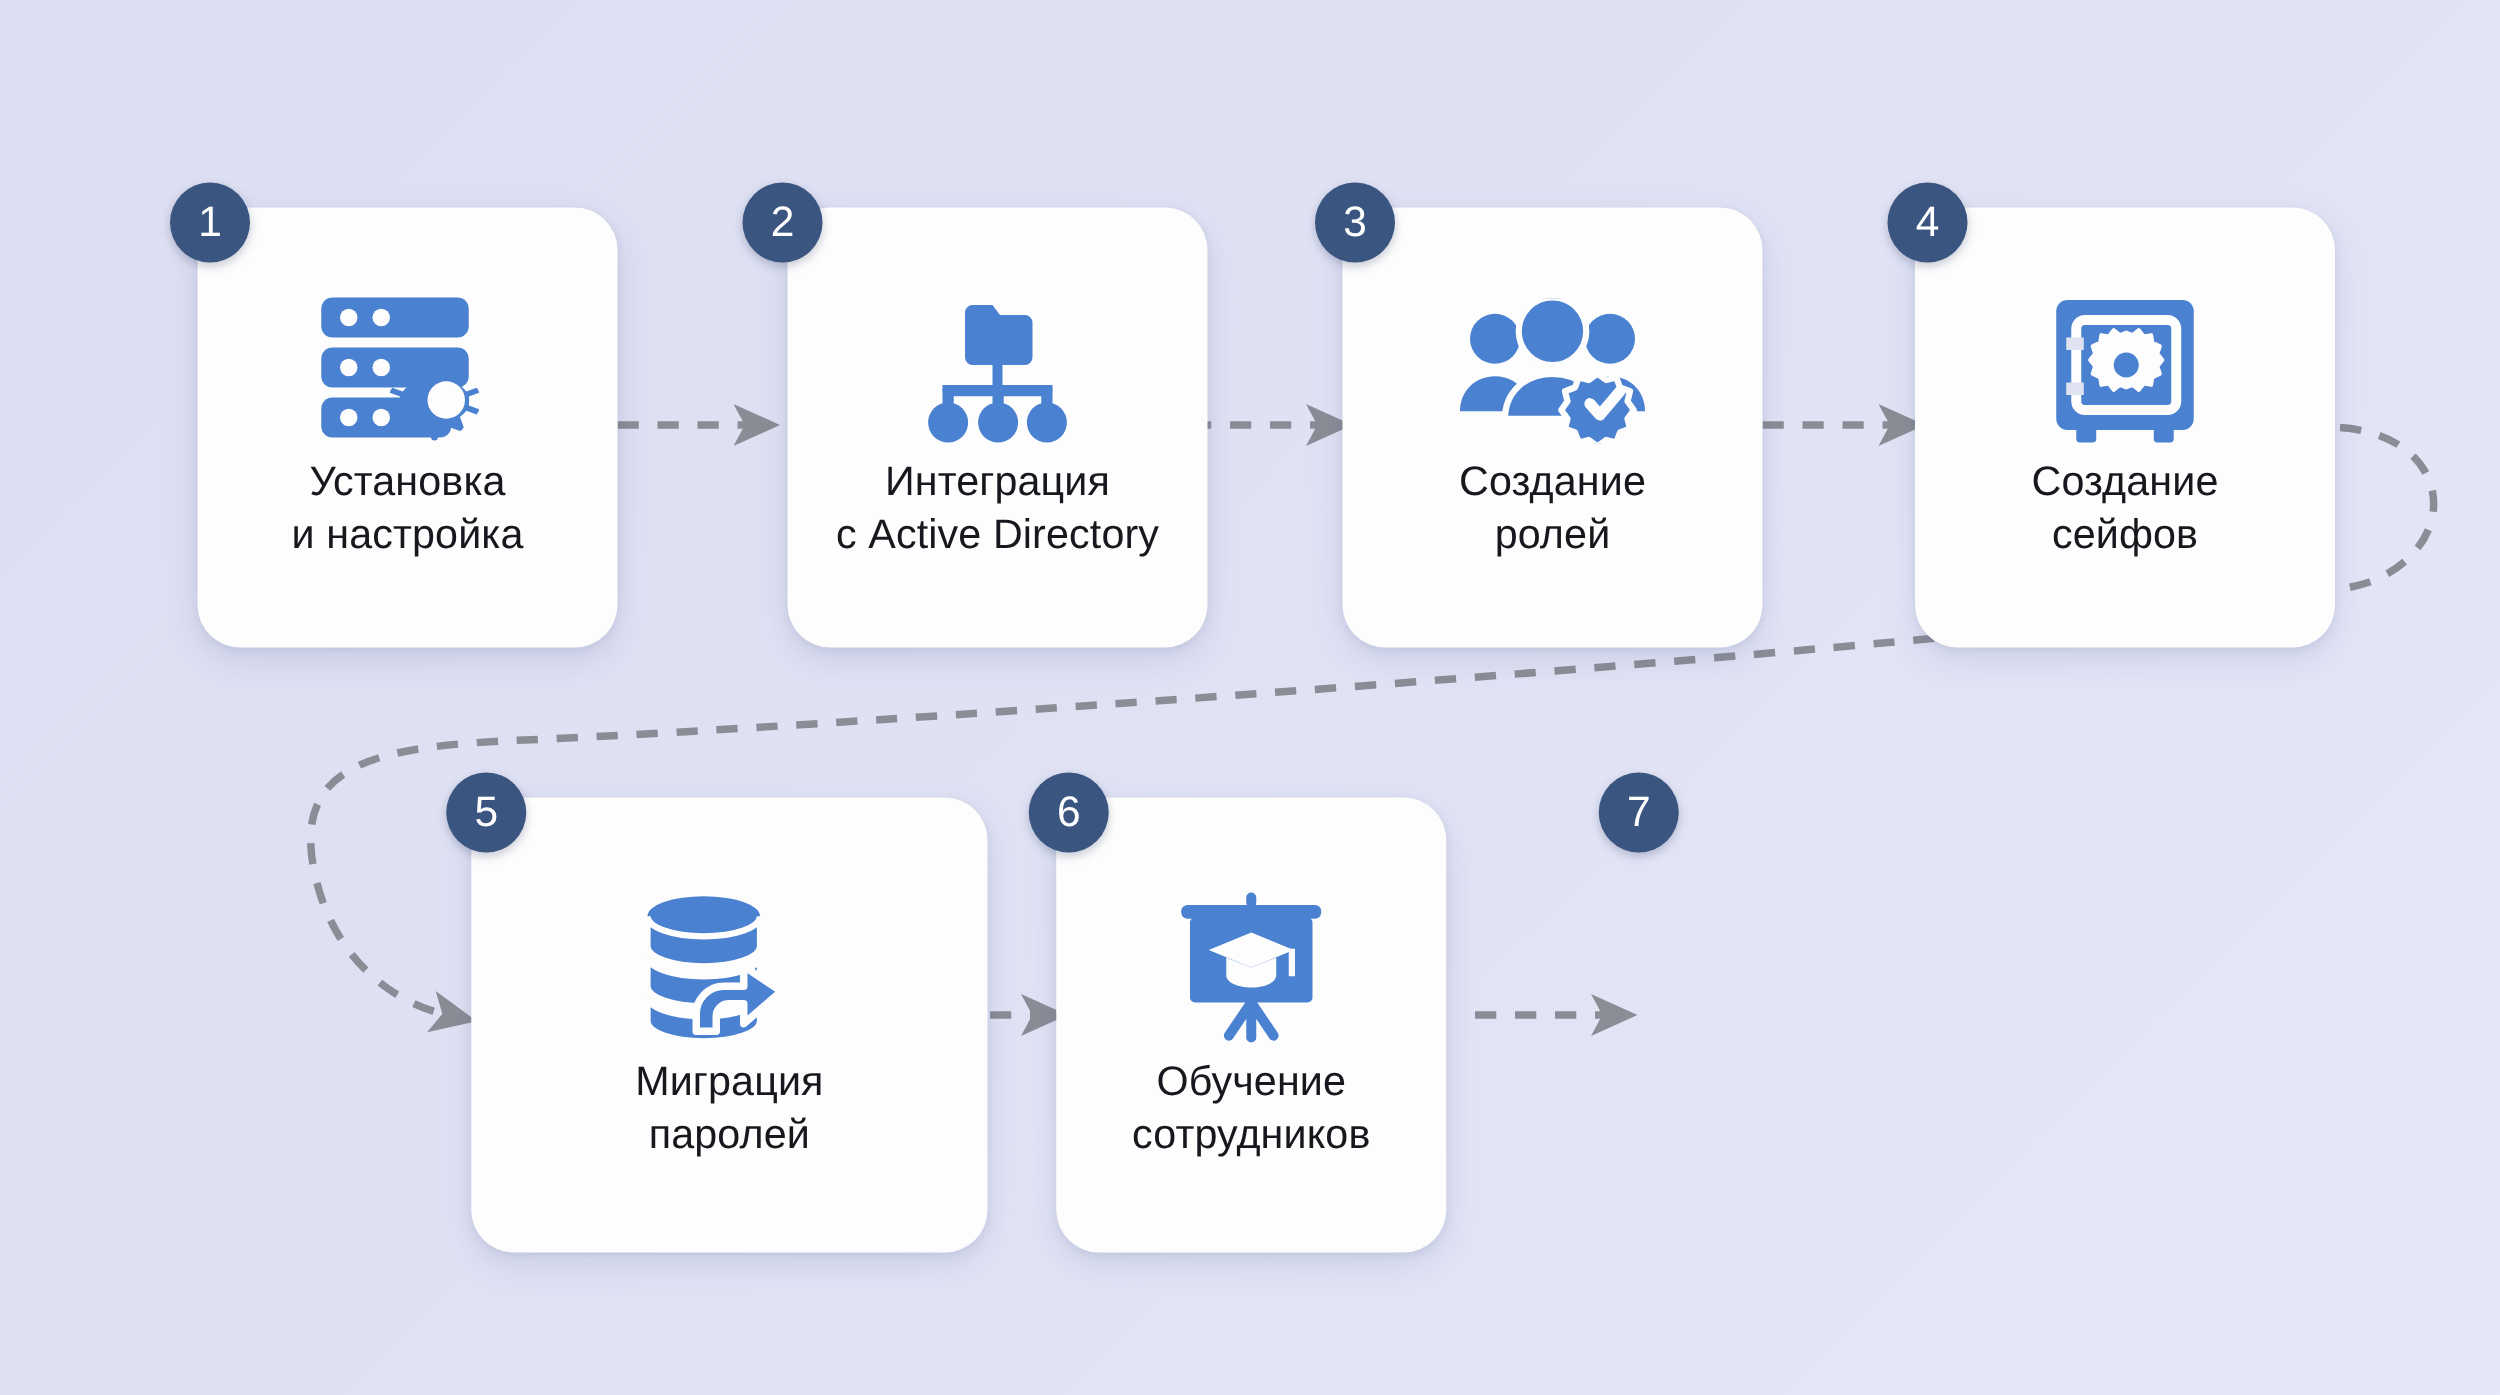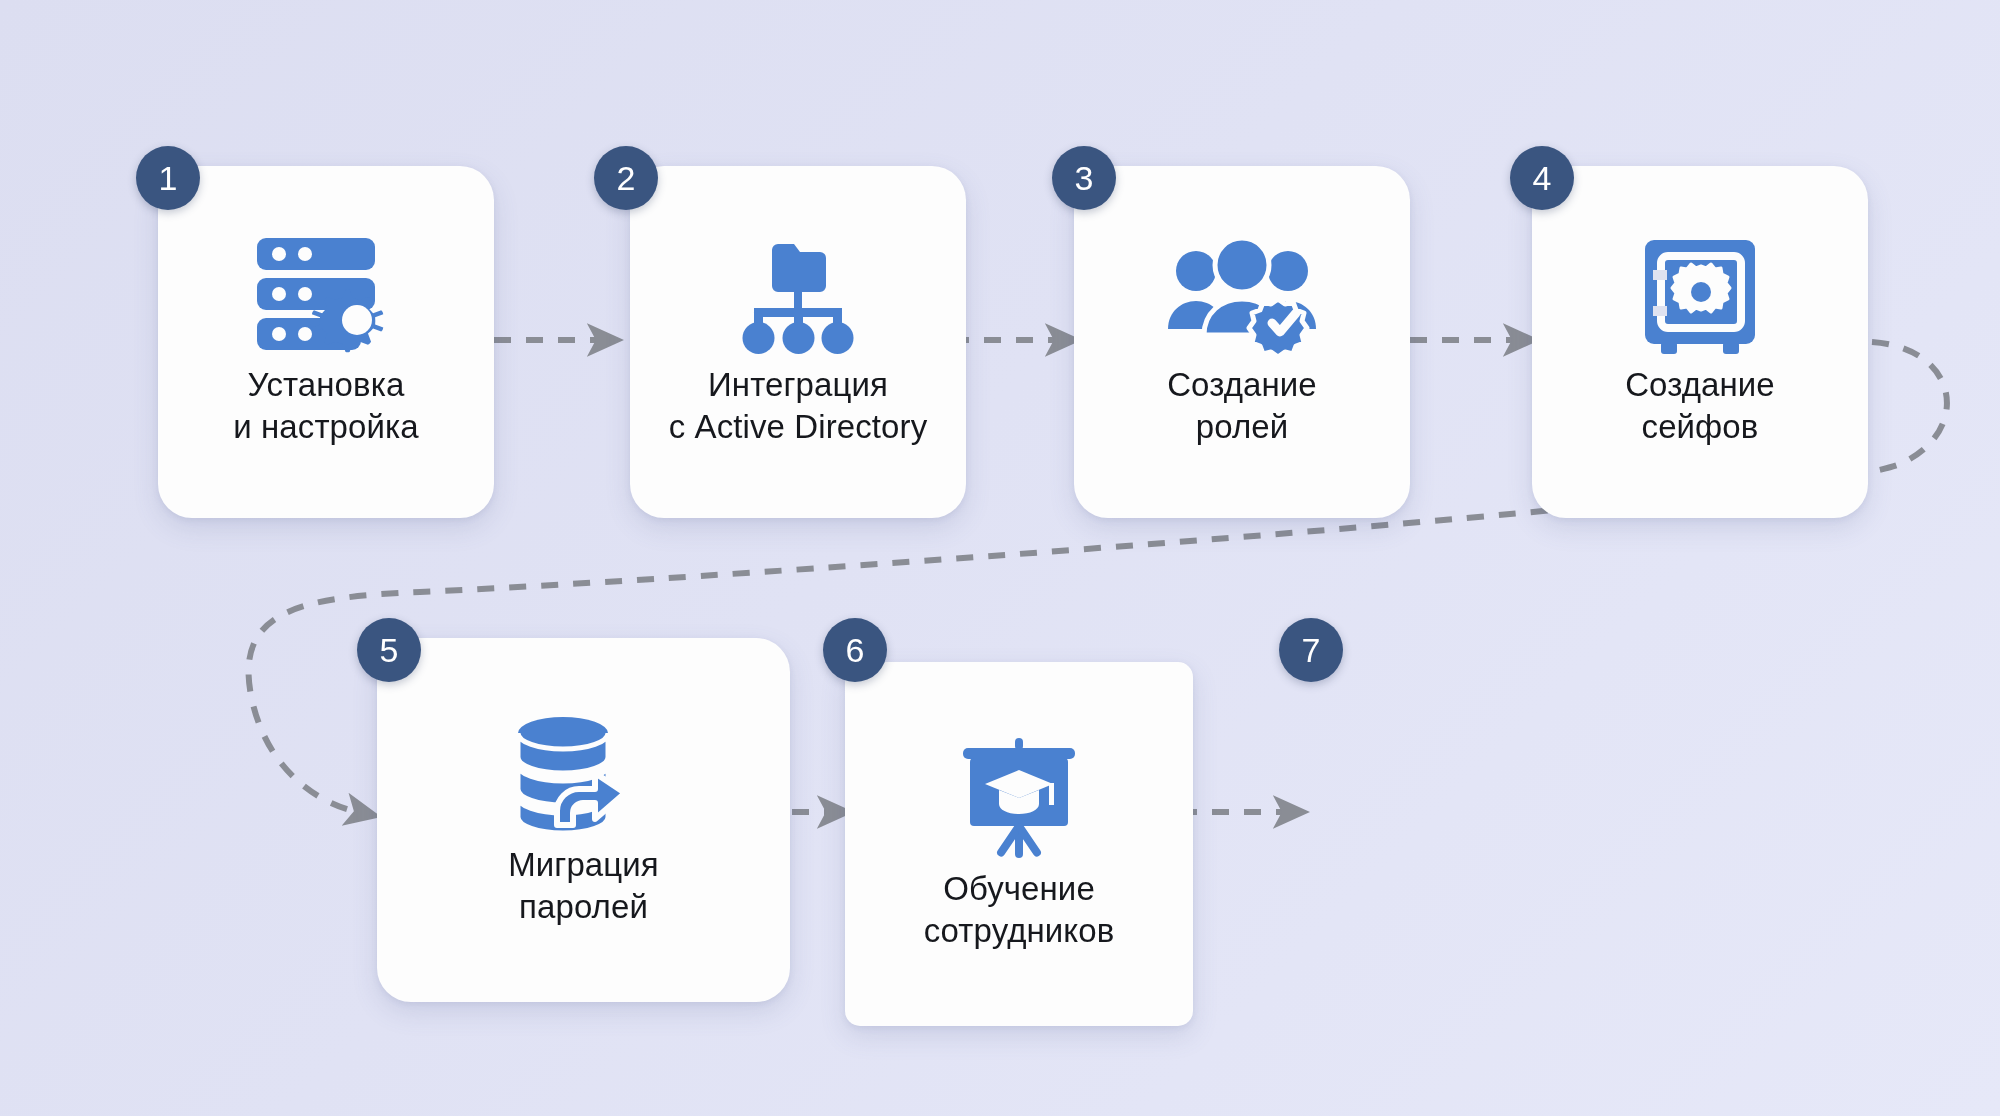--- a/index.html
+++ b/index.html
@@ -222,21 +222,21 @@
         </g>
       </svg>
     </div>
     <div class="card-label">Миграция
 паролей</div>
   </div>
   <div class="badge" style="left:357px; top:618px;">
     <span>5</span>
   </div>
 
-  <div class="card" style="left:845px; top:662px; width:348px; height:364px; padding-top:68px;border-radius:15px;">
+  <div class="card" style="left:845px; top:638px; width:312px; height:364px; padding-top:68px;">
     <div class="card-icon" style="height:138px;">
       <svg width="132" height="126" viewBox="0 0 132 126" aria-hidden="true">
         <g fill="#4a81d0">
           <rect x="62" y="2" width="8" height="12" rx="4"></rect>
           <rect x="10" y="12" width="112" height="11" rx="5"></rect>
           <rect x="17" y="22" width="98" height="68" rx="4"></rect>
           <path d="M66 34l34 14-34 14-34-14z" fill="#fdfdfd"></path>
           <path d="M46 54v14c0 6 9 10 20 10s20-4 20-10V54l-20 8z" fill="#fdfdfd"></path>
           <rect x="96" y="47" width="5" height="22" fill="#fdfdfd"></rect>
           <rect x="62" y="88" width="8" height="34" rx="4"></rect>

